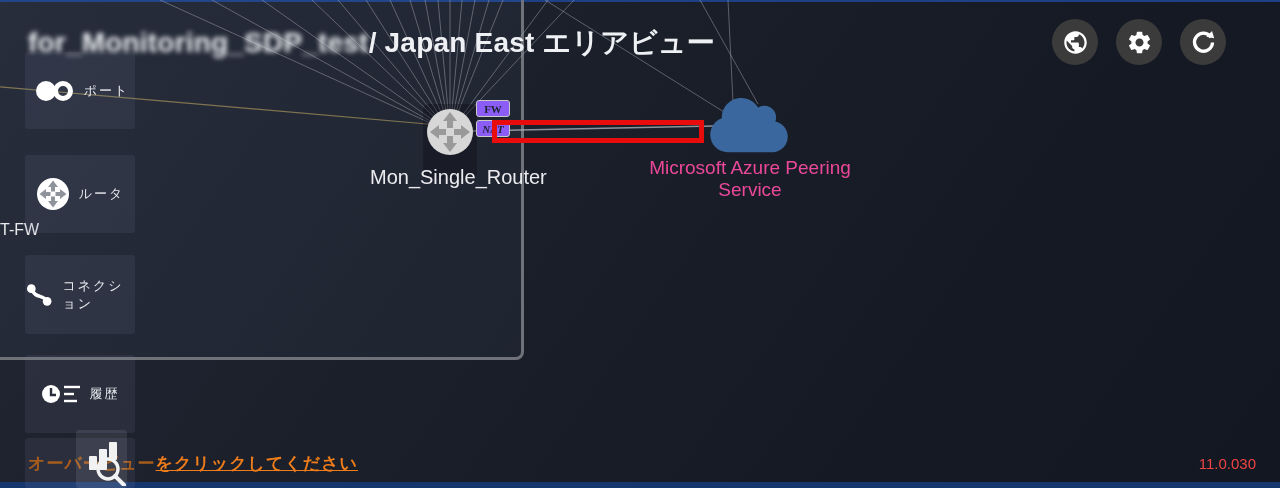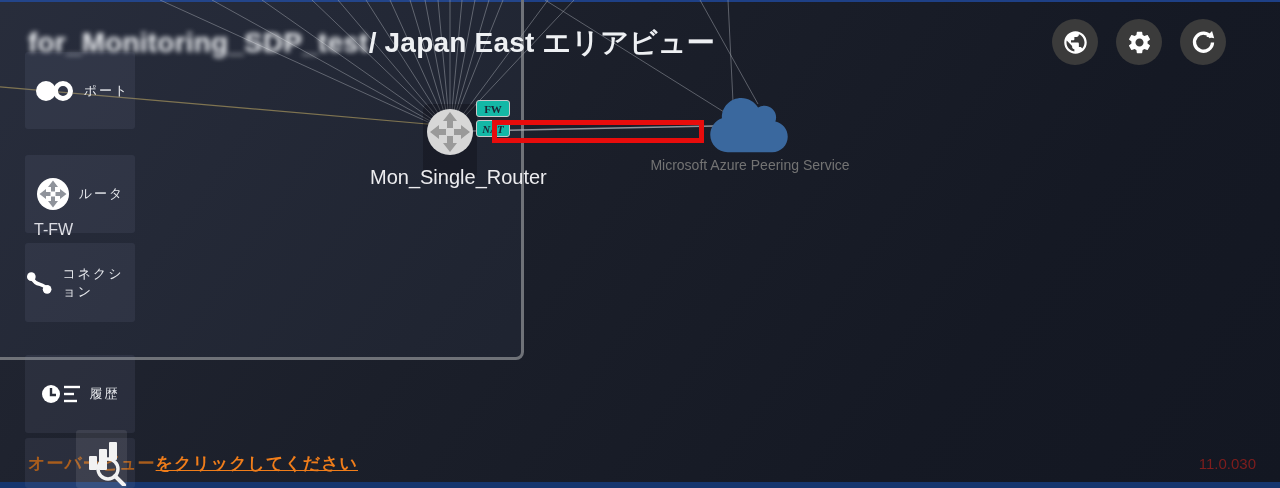--- a/index.html
+++ b/index.html
@@ -26,56 +26,56 @@
   
   .title{left:28px;top:24px;font-size:28px;font-weight:600;color:#eef0f3;
     letter-spacing:.2px;z-index:10;white-space:nowrap;}
   .title .redacted{filter:blur(2.6px);}
 
   
   .side-btn{left:25px;width:110px;background:rgba(120,133,165,0.13);
     border-radius:3px;z-index:12;display:flex;flex-direction:row;
     align-items:center;justify-content:center;gap:9px;cursor:pointer;}
   .side-btn .lbl{color:#e8eaee;font-size:13px;letter-spacing:2px;}
-  .tfw{left:0;top:221px;color:#e9e9ec;font-size:16px;z-index:11;padding-left:34px;}
+  .tfw{left:0;top:221px;color:#e9e9ec;font-size:16px;z-index:11;}
 
   
   .node-shadow{left:423px;top:104px;width:54px;height:75px;
     background:rgba(8,10,16,0.32);border-radius:6px;z-index:3;}
   .router-svg{left:426px;top:108px;z-index:5;}
   .router-label{left:370px;top:166px;width:160px;text-align:center;
     color:#ececef;font-size:20px;z-index:5;}
-  .badge{left:476px;width:34px;height:17px;background:#14b8a6;
+  .badge{left:476px;width:34px;height:17px;background:#8b5cf6;
     border:1px solid #c9c9c9;border-radius:3px;color:#1c2433;
     font-family:"Liberation Serif","DejaVu Serif",serif;font-weight:bold;
     font-size:11px;display:flex;align-items:center;justify-content:center;
     z-index:6;box-sizing:border-box;}
   .badge.fw{top:100px;}
   .badge.nat{top:120px;font-style:italic;}
   .red-box{left:492px;top:120px;width:212px;height:23px;
     border:5px solid #e80c0c;z-index:40;box-sizing:border-box;}
   .cloud-svg{left:706px;top:94px;z-index:5;}
   .cloud-label{left:630px;top:157px;width:240px;text-align:center;
-    color:#737373;font-size:14px;z-index:5;}
+    color:#ec4899;font-size:19px;z-index:5;}
 
   
   .round-btn{top:19px;width:46px;height:46px;border-radius:50%;
     background:#3b3b3b;z-index:20;display:flex;align-items:center;
     justify-content:center;cursor:pointer;}
 
   
   .instruction{left:28px;top:452px;font-size:17px;font-weight:bold;
     z-index:13;white-space:nowrap;letter-spacing:1px;}
   .instruction .dim{color:#a95d1c;}
   .instruction .bright{color:#f07d1a;text-decoration:underline;}
   .btn5-highlight{left:76px;top:430px;width:51px;height:58px;
     background:rgba(255,255,255,0.09);border-radius:3px;z-index:14;cursor:pointer;}
   .zoom-icon{left:83px;top:440px;z-index:15;}
   .version{left:1140px;top:455px;width:116px;text-align:right;
-    color:#7f1d1d;font-size:15px;z-index:10;}
+    color:#ef4444;font-size:15px;z-index:10;}
 </style>
 </head>
 <body>
 
 <div class="abs top-line"></div>
 <div class="abs bottom-bar"></div>
 
 <div class="abs frame"></div>
 
 <svg class="abs lines" width="1280" height="488">
@@ -123,21 +123,21 @@
     <g fill="#8f939b">
       <path id="ar" d="M17 3.5 L22 10 L19 10 L19 14.5 L15 14.5 L15 10 L12 10 Z"></path>
       <use href="#ar" transform="rotate(90 17 17)"></use>
       <use href="#ar" transform="rotate(180 17 17)"></use>
       <use href="#ar" transform="rotate(270 17 17)"></use>
     </g>
   </svg>
   <span class="lbl">ルータ</span>
 </div>
 
-<div class="abs side-btn" style="top:243px;height:79px;">
+<div class="abs side-btn" style="top:255px;height:79px;">
   <svg width="36" height="32" viewBox="0 0 36 32">
     <path d="M8 8 C14 22 22 14 28 24" fill="none" stroke="#fff" stroke-width="4.5" stroke-linecap="round"></path>
     <circle cx="8" cy="8" r="5.5" fill="#fff"></circle>
     <circle cx="28" cy="24" r="5.5" fill="#fff"></circle>
   </svg>
   <span class="lbl">コネクション</span>
 </div>
 
 <div class="abs side-btn" style="top:355px;height:78px;">
   <svg width="40" height="22" viewBox="0 0 40 22">

